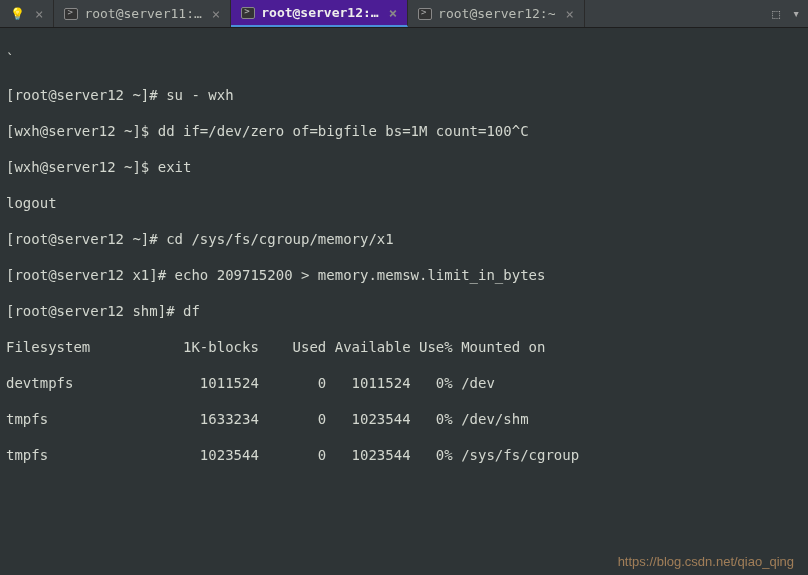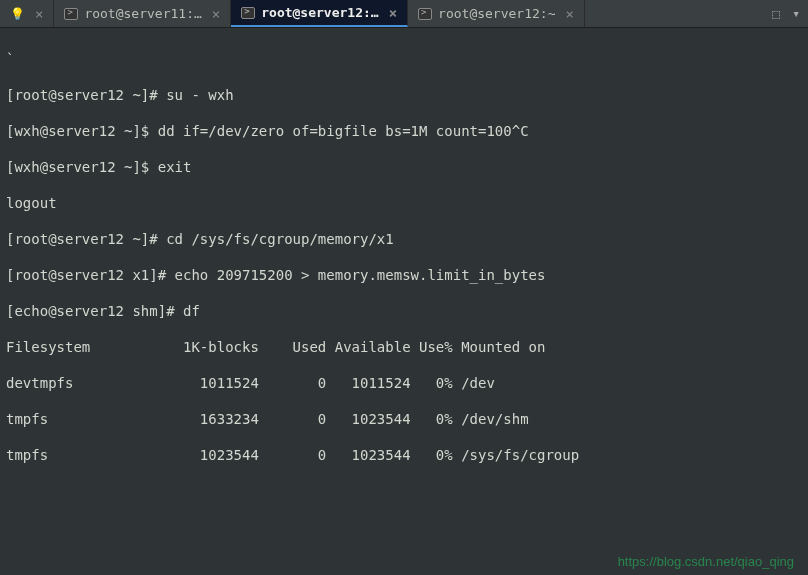--- a/index.html
+++ b/index.html
@@ -24,21 +24,21 @@
     display: flex;
     align-items: center;
     gap: 6px;
     padding: 0 10px;
     height: 100%;
     font-size: 13px;
     color: #babdb6;
     border-right: 1px solid #2a2a2a;
   }
   .tab.active {
-    background: #0f172a;
+    background: #4c1d95;
     color: #eeeeec;
     border-bottom: 2px solid #4a90d9;
     font-weight: bold;
   }
   .tab .close { color: #888; font-size: 14px; margin-left: 4px; }
   .tab .bulb { color: #fce94f; font-size: 12px; }
   .tab .term-icon {
     width: 14px; height: 12px;
     background: #333; border: 1px solid #888; border-radius: 2px;
     position: relative;
@@ -58,21 +58,21 @@
     padding: 4px 6px;
     white-space: pre;
     line-height: 18px;
     position: relative;
   }
   .line { display: block; }
   .watermark {
     position: absolute;
     bottom: 6px;
     right: 14px;
-    color: #22c55e;
+    color: #fdba74;
     font-size: 13px;
     font-family: sans-serif;
     opacity: 0.55;
   }
 </style>
 </head>
 <body>
 
 <div class="tabbar">
   <div class="tab">
@@ -101,21 +101,21 @@
 </div>
 
 <div class="terminal">
 <span class="line">`</span>
 <span class="line">[root@server12 ~]# su - wxh</span>
 <span class="line">[wxh@server12 ~]$ dd if=/dev/zero of=bigfile bs=1M count=100^C</span>
 <span class="line">[wxh@server12 ~]$ exit</span>
 <span class="line">logout</span>
 <span class="line">[root@server12 ~]# cd /sys/fs/cgroup/memory/x1</span>
 <span class="line">[root@server12 x1]# echo 209715200 &gt; memory.memsw.limit_in_bytes</span>
-<span class="line">[echo@server12 shm]# df</span>
+<span class="line">[root@server12 shm]# df</span>
 <span class="line">Filesystem           1K-blocks    Used Available Use% Mounted on</span>
 <span class="line">devtmpfs               1011524       0   1011524   0% /dev</span>
 <span class="line">tmpfs                  1633234       0   1023544   0% /dev/shm</span>
 <span class="line">tmpfs                  1023544       0   1023544   0% /sys/fs/cgroup</span>
 
 
 
 
 
 

